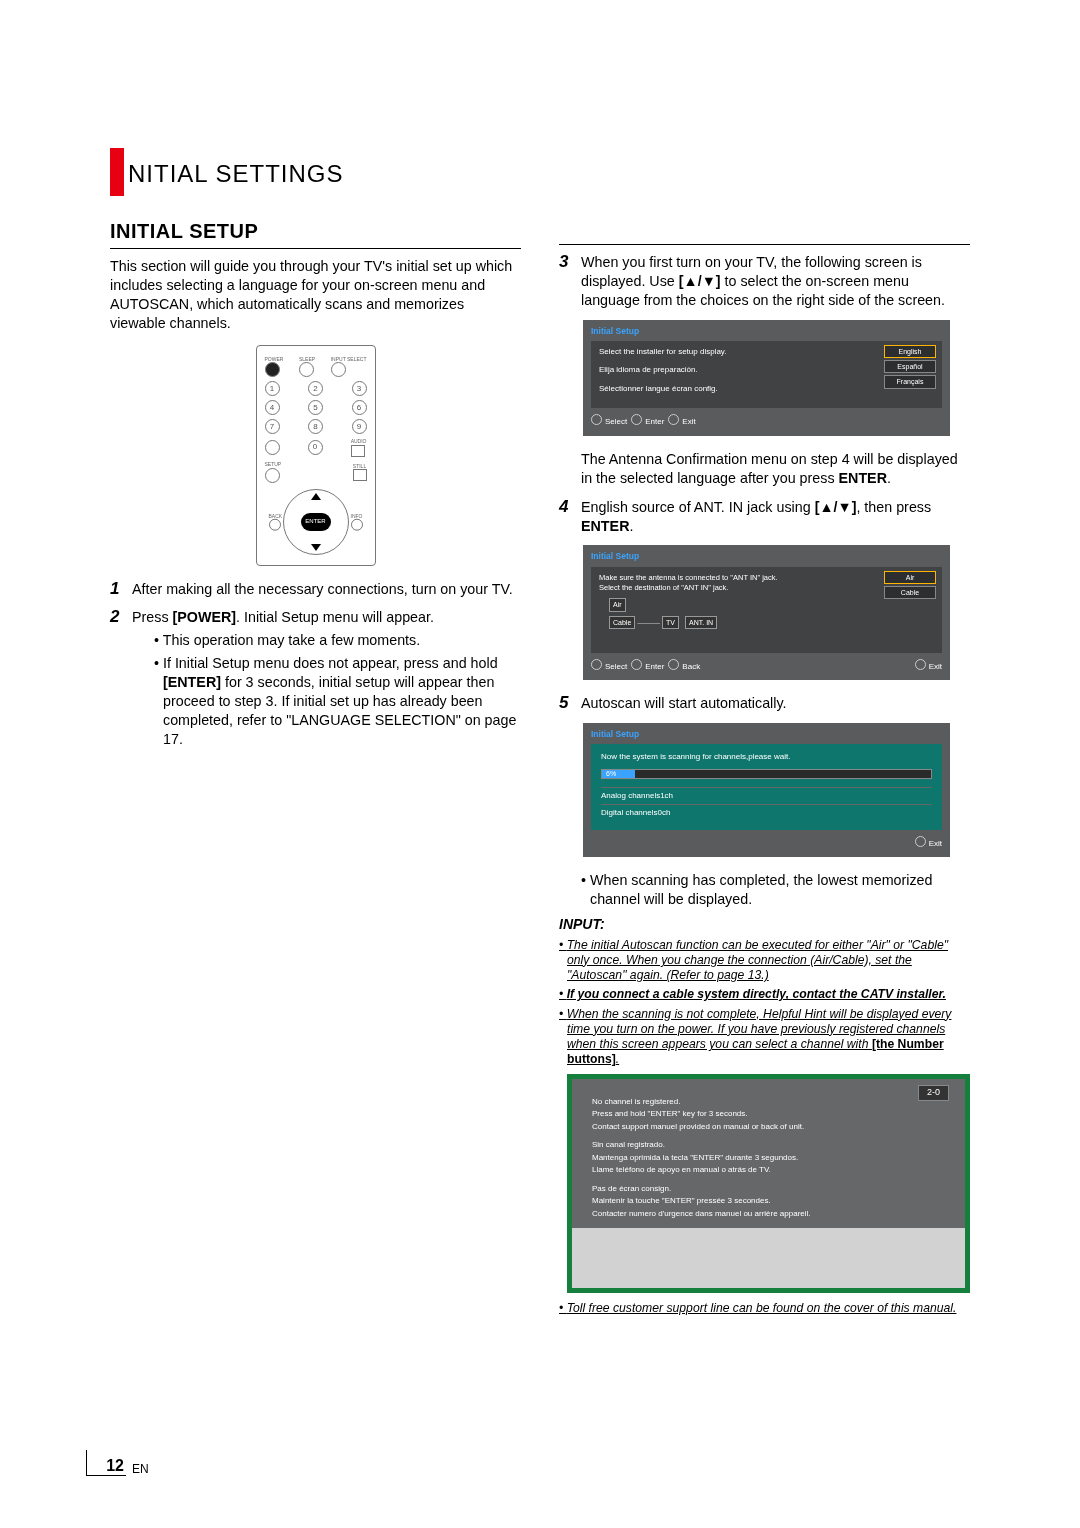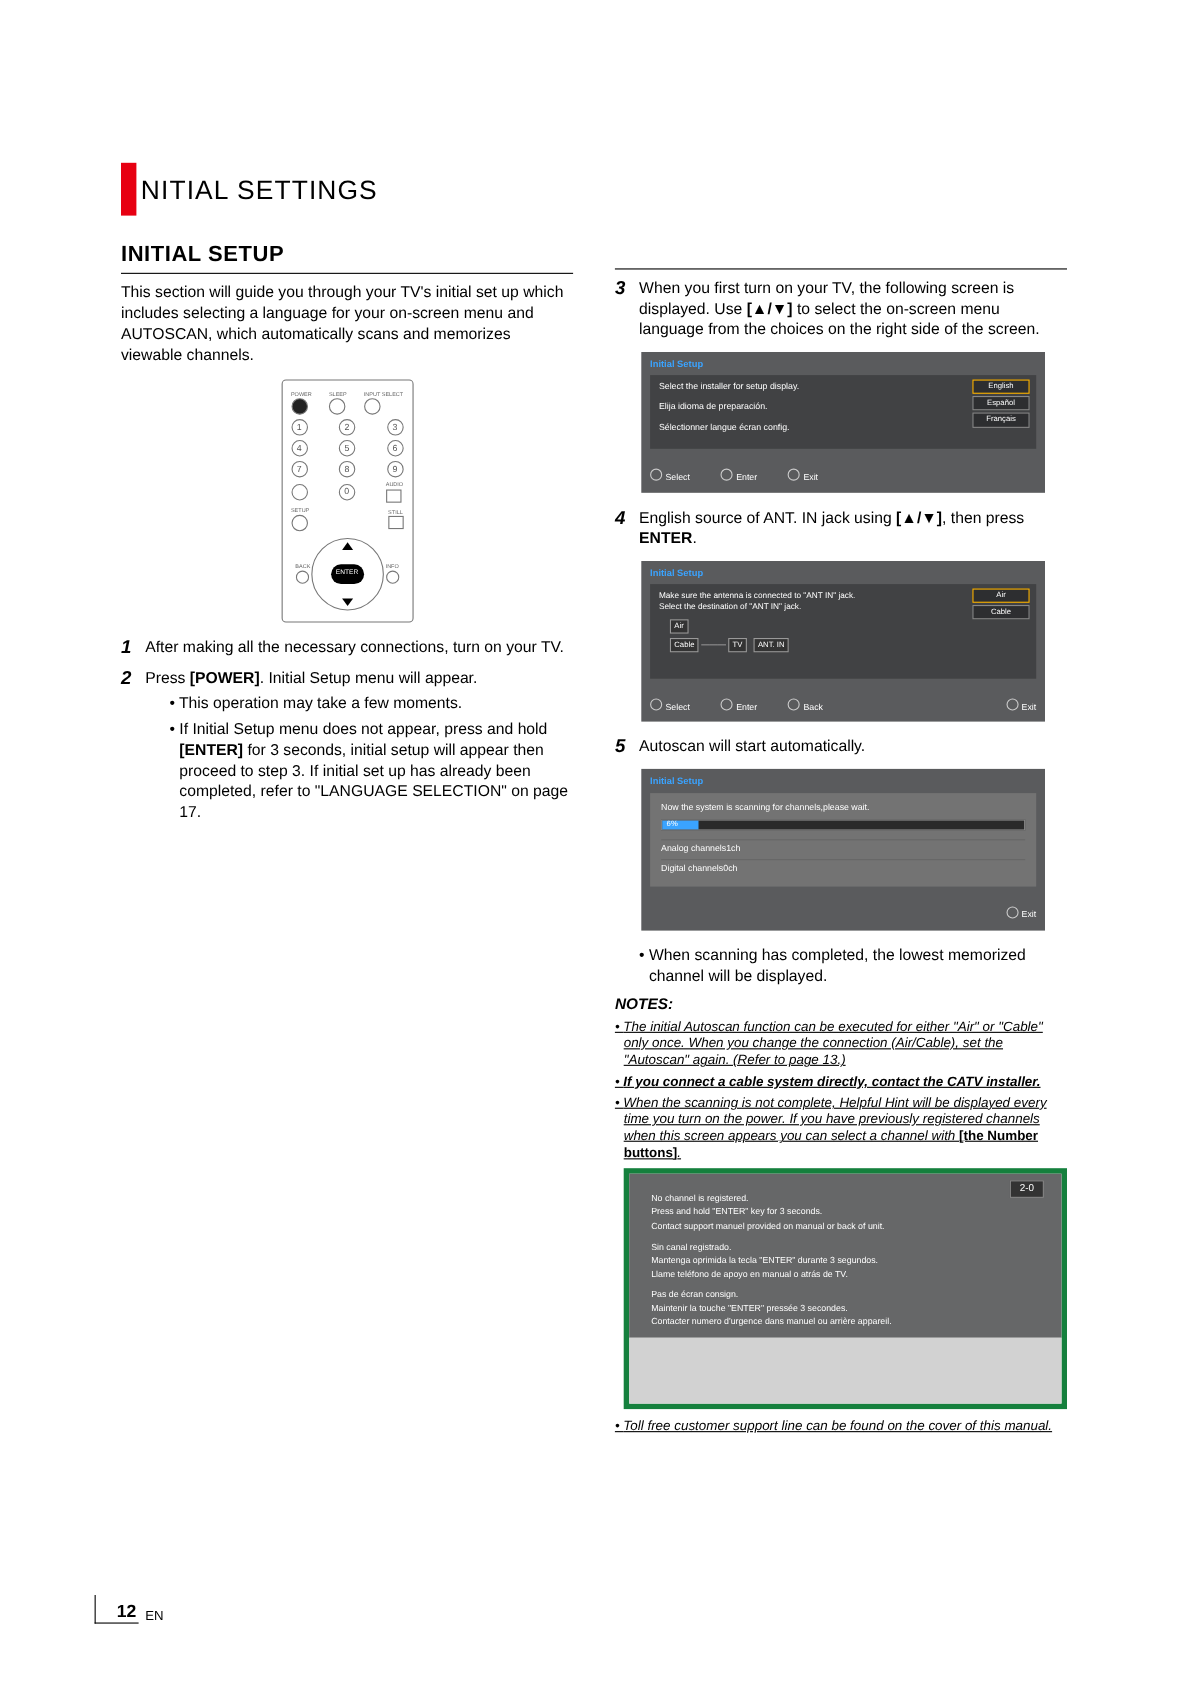--- a/index.html
+++ b/index.html
@@ -36,27 +36,27 @@
   .bul { margin-left: 22px; margin-top: 4px; }
   .bul div { text-indent: -9px; padding-left: 9px; margin-bottom: 4px; }
   .bul div::before { content: "• "; }
   .osd { background: #5a5b5d; color: #fff; margin: 6px 20px 14px 24px; padding: 6px 8px 8px; font-size: 8px; }
   .osd .title { color: #3aa3ff; font-size: 8.5px; margin-bottom: 4px; font-weight:700;}
   .osd-inner { background: #414244; padding: 6px 8px; position: relative; min-height: 52px; }
   .lang-col { position:absolute; right:6px; top:4px; display:flex; flex-direction:column; gap:2px; }
   .lang-btn { background:#2d2e30; border:1px solid #888; color:#fff; font-size:7px; padding:1px 4px; text-align:center; width:52px;}
   .lang-btn.sel { border-color:#ffb400; }
   .osd-line { margin-bottom: 8px; }
-  .osd-foot { display:flex; gap:28px; margin-top:18px; }
+  .osd-foot { display:flex; gap:4px; margin-top:6px; }
   .osd-foot span::before { content:""; display:inline-block; width:9px; height:9px; border:1px solid #ccc; border-radius:50%; margin-right:3px; vertical-align:-1px;}
   .ant-inner { background:#414244; padding:6px 8px; font-size:7.5px; position:relative; min-height:86px;}
   .ant-diagram { margin-top:6px; }
   .ant-box { display:inline-block; border:1px solid #999; padding:1px 3px; font-size:7px; background:#333; color:#fff; }
   .ant-opts { position:absolute; right:6px; top:4px; display:flex; flex-direction:column; gap:2px;}
-  .prog-inner { background:#737373; padding:8px 10px; font-size:8px;}
+  .prog-inner { background:#0f766e; padding:8px 10px; font-size:8px;}
   .pbar { height:10px; background:#2a2a2a; border:1px solid #888; margin:6px 0 8px; position:relative;}
   .pbar .fill { position:absolute; left:0; top:0; bottom:0; width:10%; background:#3aa3ff;}
   .pbar .pct { position:absolute; left:4px; top:-1px; font-size:7px;}
   .chrow { display:flex; border-top:1px solid #666; padding:3px 0;}
   .notes-h { font-style: italic; font-weight: 700; margin-top: 6px; margin-bottom: 4px; font-size: 14px;}
   .notes { font-style: italic; font-size: 12.2px; line-height: 1.25; text-decoration: underline; }
   .notes > div { text-indent: -8px; padding-left: 8px; margin-bottom: 4px; }
   .notes > div::before { content: "• "; }
   .hint-box { border:5px solid #15803d; margin:6px 0 8px 8px; }
   .hint-top { background:#666768; color:#fff; font-size:8px; padding:18px 20px 6px; position:relative; min-height:70px;}
@@ -194,20 +194,23 @@
             <div class="lang-btn">Français</div>
           </div>
         </div>
         <div class="osd-foot">
           <span>Select</span>
           <span>Enter</span>
           <span>Exit</span>
         </div>
       </div>
 
+      <div style="margin:0 0 10px 22px;">
+        <span>The Antenna Confirmation menu on step 4 will be displayed in the selected language after you press </span><b>ENTER</b><span>.</span>
+      </div>
 
       <ol class="steps">
         <li>
           <span class="snum">4</span>
           <span class="stext">
             <span>English source of ANT. IN jack using </span><b class="tri">[▲/▼]</b><span>, then press </span><b>ENTER</b><span>.</span>
           </span>
         </li>
       </ol>
 
@@ -264,21 +267,21 @@
         </div>
         <div class="osd-foot" style="justify-content:flex-end">
           <span>Exit</span>
         </div>
       </div>
 
       <div class="bul" style="margin-left:22px; margin-bottom:6px;">
         <div>When scanning has completed, the lowest memorized channel will be displayed.</div>
       </div>
 
-      <div class="notes-h">NOTES:</div>
+      <div class="notes-h">INPUT:</div>
       <div class="notes">
         <div>The initial Autoscan function can be executed for either "Air" or "Cable" only once. When you change the connection (Air/Cable), set the "Autoscan" again. (Refer to page 13.)</div>
         <div><b>If you connect a cable system directly, contact the CATV installer.</b></div>
         <div><span>When the scanning is not complete, Helpful Hint will be displayed every time you turn on the power. If you have previously registered channels when this screen appears you can select a channel with </span><b style="font-style:normal;">[the Number buttons]</b><span>.</span></div>
       </div>
 
       <div class="hint-box">
         <div class="hint-top">
           <div class="chan">2-0</div>
           <div class="hint-line">No channel is registered.</div>

